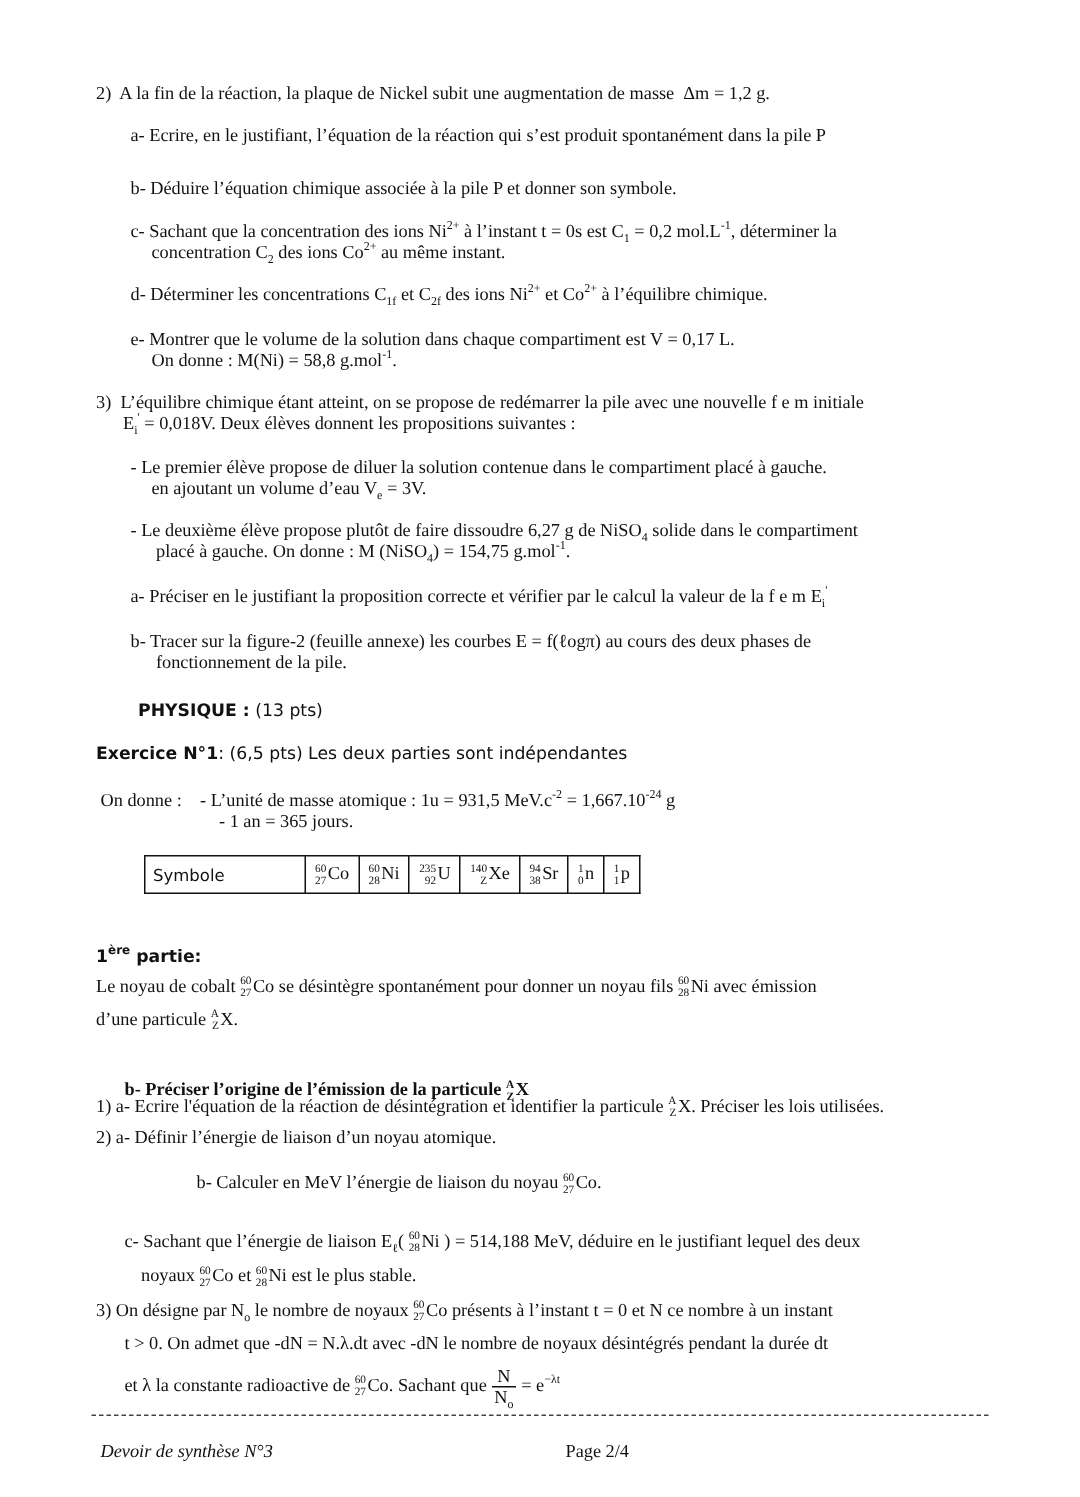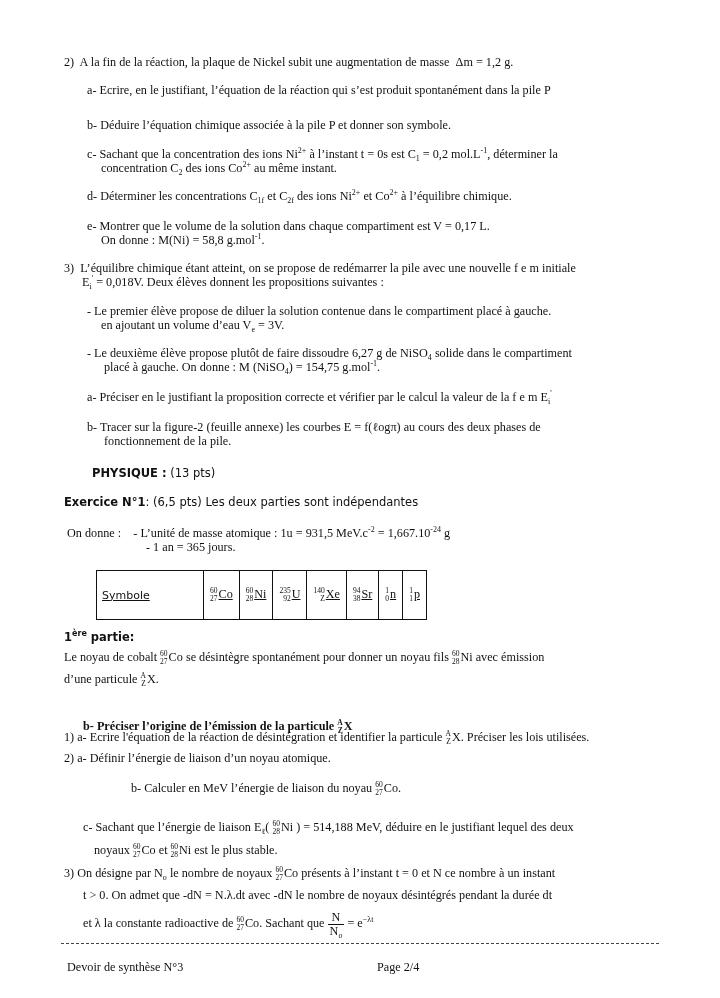--- a/index.html
+++ b/index.html
@@ -8,21 +8,21 @@
   .ln { position: absolute; white-space: nowrap; line-height: 14px; }
   .comic { font-family: "DejaVu Sans", sans-serif; }
   .bold { font-weight: bold; }
   sup, sub { font-size: 8px; line-height: 0; }
   .nuc { display: inline-block; position: relative; vertical-align: middle; line-height: 8px; font-size: 7.5px; text-align: right; margin-right: 1px; }
   .nuc span { display: block; }
   .frac { display: inline-block; vertical-align: middle; text-align: center; line-height: 13px; }
   .frac .num { display: block; border-bottom: 1px solid #111; padding: 0 2px; }
   .frac .den { display: block; padding: 0 2px; }
   table.masses { position: absolute; left: 96px; top: 570px; border-collapse: collapse; }
-  table.masses td { border: 1px solid #111; padding: 16px 6px; height: 16px; font-size: 12.2px; text-align: center; text-decoration: underline; }
+  table.masses td { border: 1px solid #111; padding: 4px 6px; height: 16px; font-size: 12.2px; text-align: center; }
   table.masses td.hdr { text-align: left; font-family: "DejaVu Sans", sans-serif; font-size: 11px; padding-left: 5px; width: 95px; }
   .dash { position: absolute; left: 61px; top: 943px; width: 598px; border-top: 1px dashed #444; }
 </style>
 </head>
 <body>
 
 <div class="ln" style="left:64px;top:55px;">
   <span>2)</span>&nbsp;
   <span>A la fin de la réaction, la plaque de Nickel subit une augmentation de masse</span>&nbsp;
   <span>Δm = 1,2 g.</span>
@@ -137,17 +137,17 @@
 <div class="ln" style="left:64px;top:866px;">
   <span>3)  On désigne  par  N</span><sub>o</sub><span>  le nombre de  noyaux </span><span class="nuc"><span>60</span><span>27</span></span>Co<span>  présents à l’instant t = 0 et N ce nombre à un instant</span>
 </div>
 <div class="ln" style="left:83px;top:888px;">t &gt; 0. On admet que -dN = N.λ.dt  avec  -dN  le nombre de noyaux désintégrés pendant la durée dt</div>
 <div class="ln" style="left:83px;top:910px;line-height:26px;">
   <span>et λ la constante radioactive de </span><span class="nuc"><span>60</span><span>27</span></span>Co<span>. Sachant que </span>
   <span class="frac"><span class="num">N</span><span class="den">N<sub>o</sub></span></span><span> = e</span><sup>−λt</sup>
 </div>
 
 <div class="dash"></div>
-<div class="ln" style="left:67px;top:960px;">Devoir de synthèse  N°3</div>
+<div class="ln" style="left:67px;top:960px;font-style:italic;">Devoir de synthèse  N°3</div>
 <div class="ln" style="left:377px;top:960px;">Page  2/4</div>
 <div class="ln" style="left:606px;top:1004px;">
   <span>4</span><sup>éme</sup><span> Math</span>
 </div>
 
 </body></html>

